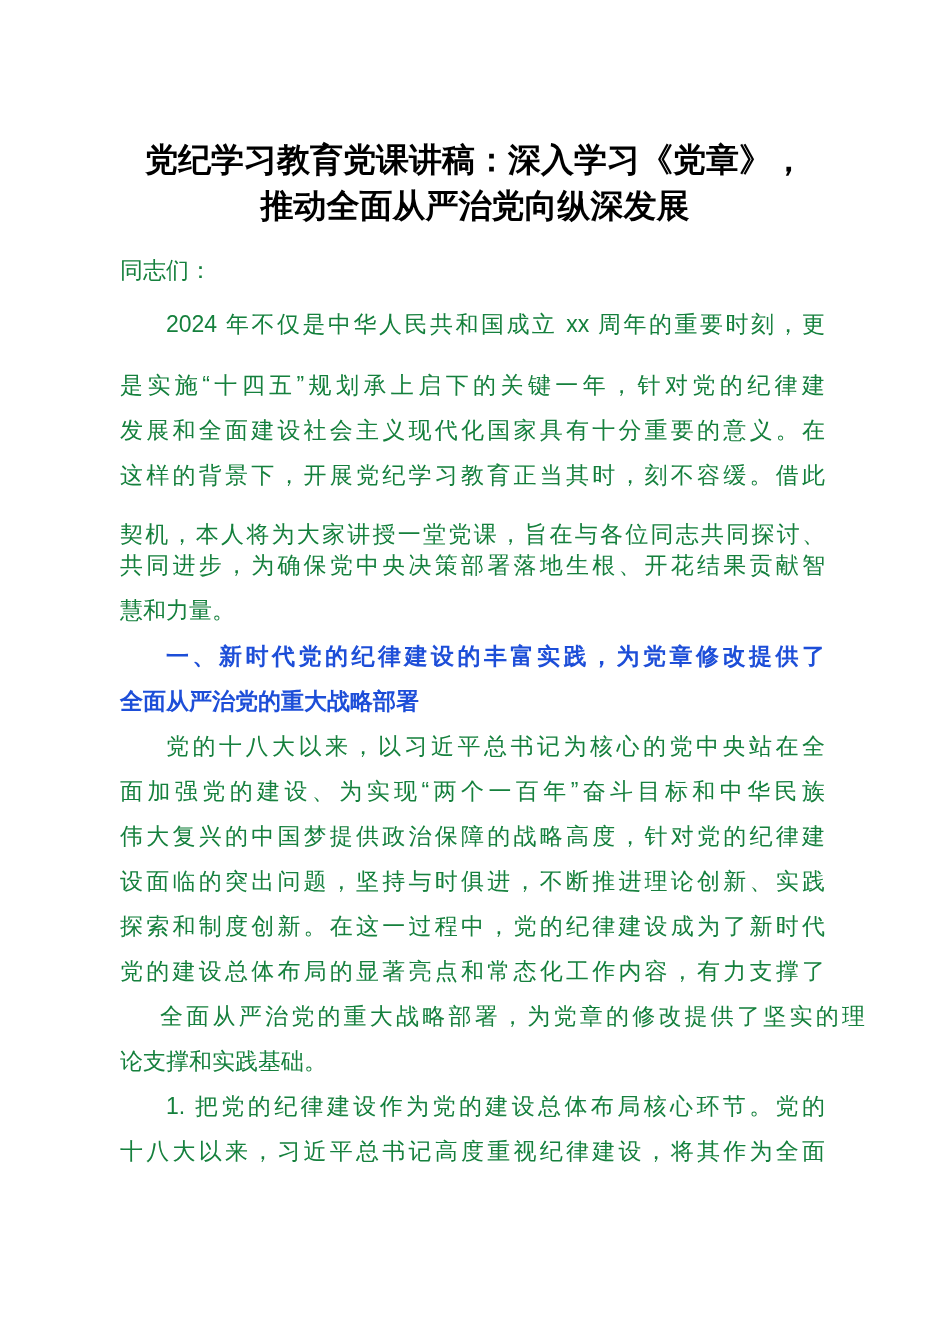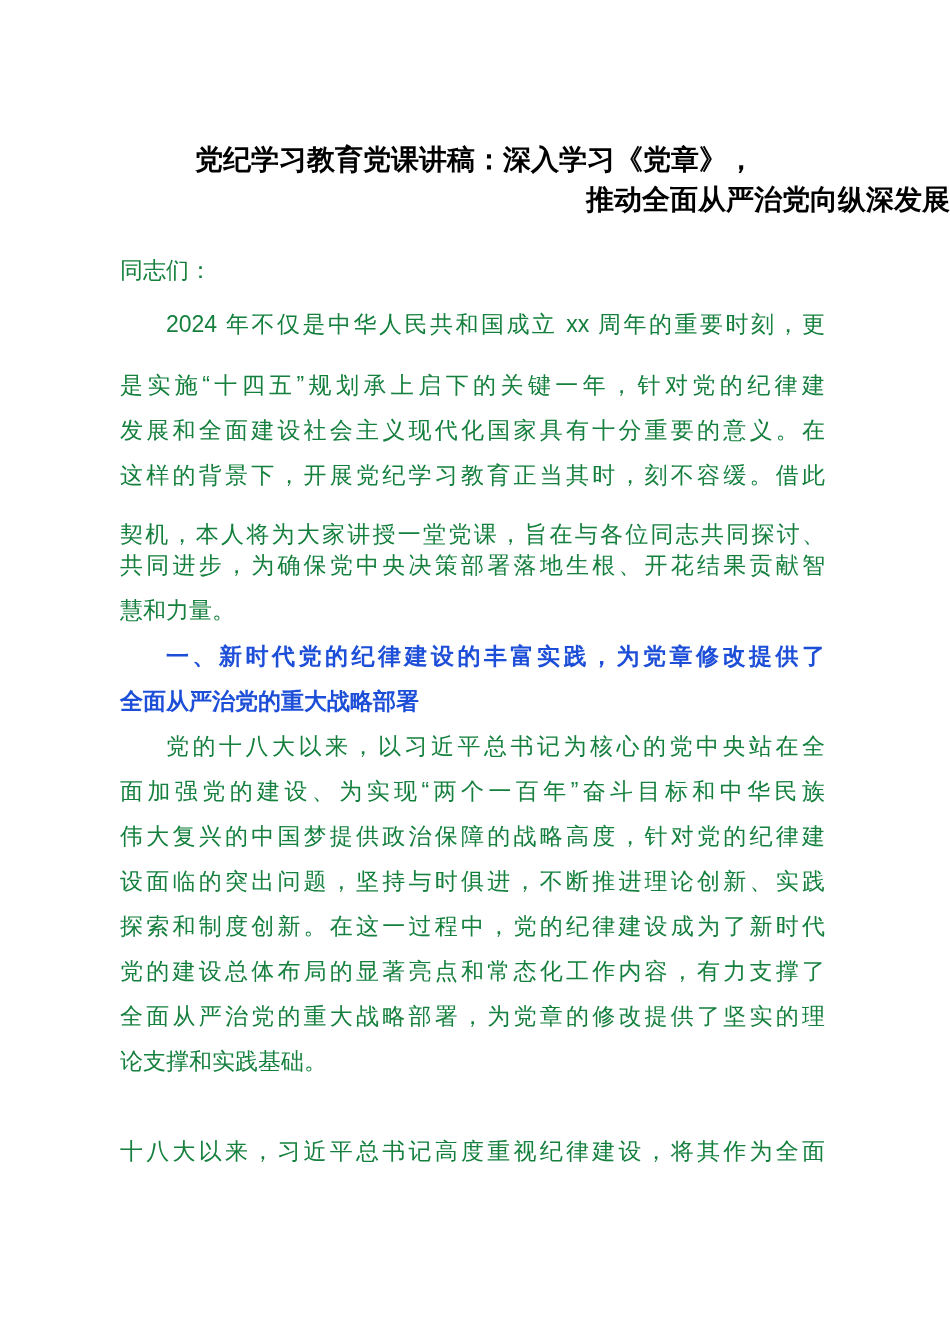--- a/index.html
+++ b/index.html
@@ -21,21 +21,21 @@
       height: 1344px;
       background: #ffffff;
     }
     .title-line {
       position: absolute;
       left: 0;
       width: 950px;
       text-align: center;
       font-family: "DejaVu Serif", "Liberation Serif", serif;
       font-weight: bold;
-      font-size: 28px;
+      font-size: 33px;
       line-height: 40px;
       color: #000000;
       letter-spacing: 0px;
     }
     .line {
       position: absolute;
       left: 120px;
       width: 705px;
       font-family: Liberation Sans, sans-serif;
       font-size: 23px;
@@ -57,39 +57,40 @@
       font-weight: bold;
       color: #1d4ed8;
     }
   </style>
 </head>
 <body>
 
 <div class="page">
 
   <div class="title-line" style="top:140px;">党纪学习教育党课讲稿：深入学习《党章》，</div>
-  <div class="title-line" style="top:180px;text-align:right;">推动全面从严治党向纵深发展</div>
+  <div class="title-line" style="top:186px;">推动全面从严治党向纵深发展</div>
 
   <div class="line last" style="top:254px;">同志们：</div>
 
   <div class="line indent" style="top:308px;">2024 年不仅是中华人民共和国成立 xx 周年的重要时刻，更</div>
   <div class="line" style="top:369px;">是实施“十四五”规划承上启下的关键一年，针对党的纪律建</div>
   <div class="line" style="top:414px;">发展和全面建设社会主义现代化国家具有十分重要的意义。在</div>
   <div class="line" style="top:459px;">这样的背景下，开展党纪学习教育正当其时，刻不容缓。借此</div>
   <div class="line" style="top:518px;">契机，本人将为大家讲授一堂党课，旨在与各位同志共同探讨、</div>
   <div class="line" style="top:549px;">共同进步，为确保党中央决策部署落地生根、开花结果贡献智</div>
   <div class="line last" style="top:594px;">慧和力量。</div>
 
   <div class="line indent heading" style="top:640px;">一、新时代党的纪律建设的丰富实践，为党章修改提供了</div>
   <div class="line heading last" style="top:685px;">全面从严治党的重大战略部署</div>
 
   <div class="line indent" style="top:730px;">党的十八大以来，以习近平总书记为核心的党中央站在全</div>
   <div class="line" style="top:775px;">面加强党的建设、为实现“两个一百年”奋斗目标和中华民族</div>
   <div class="line" style="top:820px;">伟大复兴的中国梦提供政治保障的战略高度，针对党的纪律建</div>
   <div class="line" style="top:865px;">设面临的突出问题，坚持与时俱进，不断推进理论创新、实践</div>
   <div class="line" style="top:910px;">探索和制度创新。在这一过程中，党的纪律建设成为了新时代</div>
   <div class="line" style="top:955px;">党的建设总体布局的显著亮点和常态化工作内容，有力支撑了</div>
-  <div class="line" style="top:1000px;">全面从严治党的重大战略部署，为党章的修改提供了坚实的理</div>
+  <div class="line" style="top:1000px;margin-left:40px;">全面从严治党的重大战略部署，为党章的修改提供了坚实的理</div>
   <div class="line last" style="top:1045px;">论支撑和实践基础。</div>
 
+  <div class="line indent" style="top:1090px;">1. 把党的纪律建设作为党的建设总体布局核心环节。党的</div>
   <div class="line" style="top:1135px;">十八大以来，习近平总书记高度重视纪律建设，将其作为全面</div>
 
 </div>
 
 </body></html>

